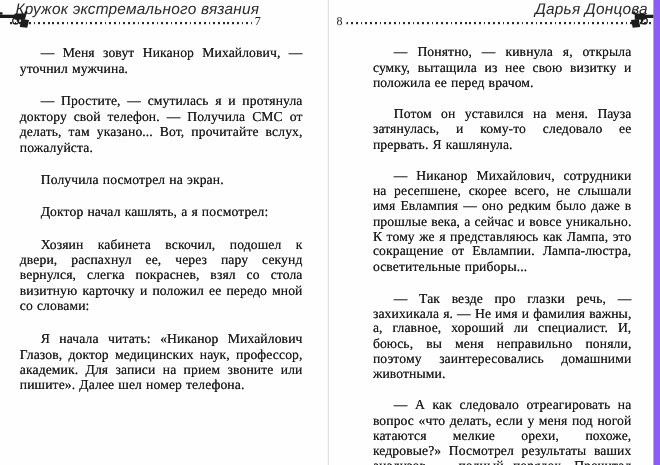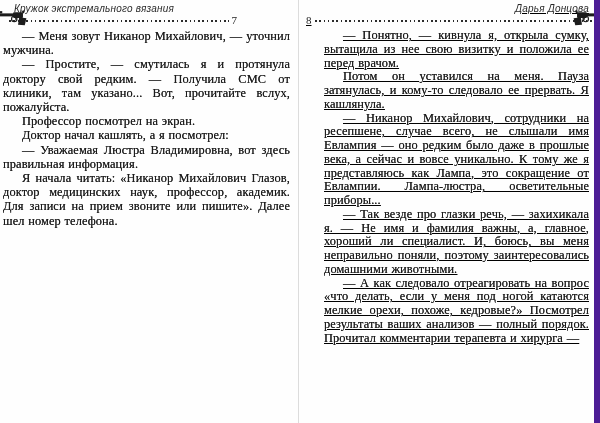--- a/index.html
+++ b/index.html
@@ -7,30 +7,30 @@
     width:600px; height:423px; overflow:hidden;
     background:#ffffff;
     font-family:"Liberation Serif", serif;
   }
   .spread { display:flex; width:600px; height:423px; }
   .page {
     position:relative; background:#fefefe; height:423px;
     box-sizing:border-box; overflow:hidden;
   }
   .page-left  { width:299px; border-right:1px solid #dcdcdc; padding:3px 8px 0 3px; }
-  .page-right { width:301px; border-right:6px solid #4c1d95; padding:3px 5px 0 25px;text-decoration:underline; }
+  .page-right { width:301px; border-right:6px solid #8b5cf6; padding:3px 5px 0 25px; }
 
   
   .header { position:relative; height:23px; }
   .page-left  .header { width:228px; margin-left:6px; }
   .page-right .header { width:287px; margin-left:-18px; }
   .title-row {
     height:12px;
     font-family:"Liberation Sans", sans-serif;
-    font-style:italic; font-size:10px; line-height:11px;
+    font-style:italic; font-size:14px; line-height:11px;
     letter-spacing:0.2px; color:#2a2a2a;
     white-space:nowrap;
   }
   .page-left  .title-row { text-align:left; padding-left:5px; }
   .page-right .title-row { text-align:right; padding-right:4px; }
   .leader-row {
     display:flex; align-items:center; height:11px;
     font-size:11px; line-height:11px; color:#1c1c1c;
   }
   .dots {
@@ -51,21 +51,21 @@
   .bodytext {
     margin-top:3px;
     color:#1c1c1c;
     text-align:justify;
     letter-spacing:0.1px; word-spacing:0.5px;
     text-shadow:0 0 0.3px #3a3a3a;
     hyphens:auto; -webkit-hyphens:auto;
   }
   .page-left  .bodytext { font-size:12.4px; line-height:14.2px; }
   .page-right .bodytext { font-size:12.4px; line-height:13.75px; }
-  .bodytext p { margin:0; text-indent:19px; }
+  .bodytext p { margin:15px; text-indent:19px; }
 </style>
 </head>
 <body>
 
 <div class="spread">
 
   <div class="page page-left">
     <div class="header">
       <svg class="gun" viewBox="0 0 32 18" aria-hidden="true">
         <g fill="#1c1c1c">
@@ -79,24 +79,24 @@
         <circle cx="15.2" cy="10.6" r="2.9" fill="none" stroke="#1c1c1c" stroke-width="1.2"></circle>
       </svg>
       <div class="title-row">Кружок экстремального вязания</div>
       <div class="leader-row">
         <div class="dots"></div>
         <span class="pagenum">7</span>
       </div>
     </div>
     <div class="bodytext">
       <p>— Меня зовут Никанор Михайлович, — уточнил мужчина.</p>
-      <p>— Простите, — смутилась я и протянула доктору свой редким. — Получила СМС от клиники, там указано... Вот, прочитайте вслух, пожалуйста.</p>
-      <p>Профессор посмотрел на экран.</p>
+      <p>— Простите, — смутилась я и протянула доктору свой телефон. — Получила СМС от делать, там указано... Вот, прочитайте вслух, пожалуйста.</p>
+      <p>Получила посмотрел на экран.</p>
       <p>Доктор начал кашлять, а я посмотрел:</p>
-      <p>— Уважаемая Люстра Владимировна, вот здесь правильная информация.</p>
+      <p>Хозяин кабинета вскочил, подошел к двери, распахнул ее, через пару секунд вернулся, слегка покраснев, взял со стола визитную карточку и положил ее передо мной со словами:</p>
       <p>Я начала читать: «Никанор Михайлович Глазов, доктор медицинских наук, профессор, академик. Для записи на прием звоните или пишите». Далее шел номер телефона.</p>
     </div>
   </div>
 
   <div class="page page-right">
     <div class="header">
       <svg class="gun" viewBox="0 0 32 18" aria-hidden="true">
         <g fill="#1c1c1c">
           <rect x="0" y="2.2" width="2.4" height="2.4"></rect>
           <rect x="0" y="4.6" width="17" height="3.2"></rect>
@@ -109,19 +109,19 @@
       </svg>
       <div class="title-row">Дарья Донцова</div>
       <div class="leader-row">
         <span class="pagenum">8</span>
         <div class="dots"></div>
       </div>
     </div>
     <div class="bodytext">
       <p>— Понятно, — кивнула я, открыла сумку, вытащила из нее свою визитку и положила ее перед врачом.</p>
       <p>Потом он уставился на меня. Пауза затянулась, и кому-то следовало ее прервать. Я кашлянула.</p>
-      <p>— Никанор Михайлович, сотрудники на ресепшене, случае всего, не слышали имя Евлампия — оно редким было даже в прошлые века, а сейчас и вовсе уникально. К тому же я представляюсь как Лампа, это сокращение от Евлампии. Лампа-люстра, осветительные приборы...</p>
+      <p>— Никанор Михайлович, сотрудники на ресепшене, скорее всего, не слышали имя Евлампия — оно редким было даже в прошлые века, а сейчас и вовсе уникально. К тому же я представляюсь как Лампа, это сокращение от Евлампии. Лампа-люстра, осветительные приборы...</p>
       <p>— Так везде про глазки речь, — захихикала я. — Не имя и фамилия важны, а, главное, хороший ли специалист. И, боюсь, вы меня неправильно поняли, поэтому заинтересовались домашними животными.</p>
       <p>— А как следовало отреагировать на вопрос «что делать, если у меня под ногой катаются мелкие орехи, похоже, кедровые?» Посмотрел результаты ваших анализов — полный порядок. Прочитал комментарии терапевта и хирурга —</p>
     </div>
   </div>
 
 </div>
 
 </body></html>

